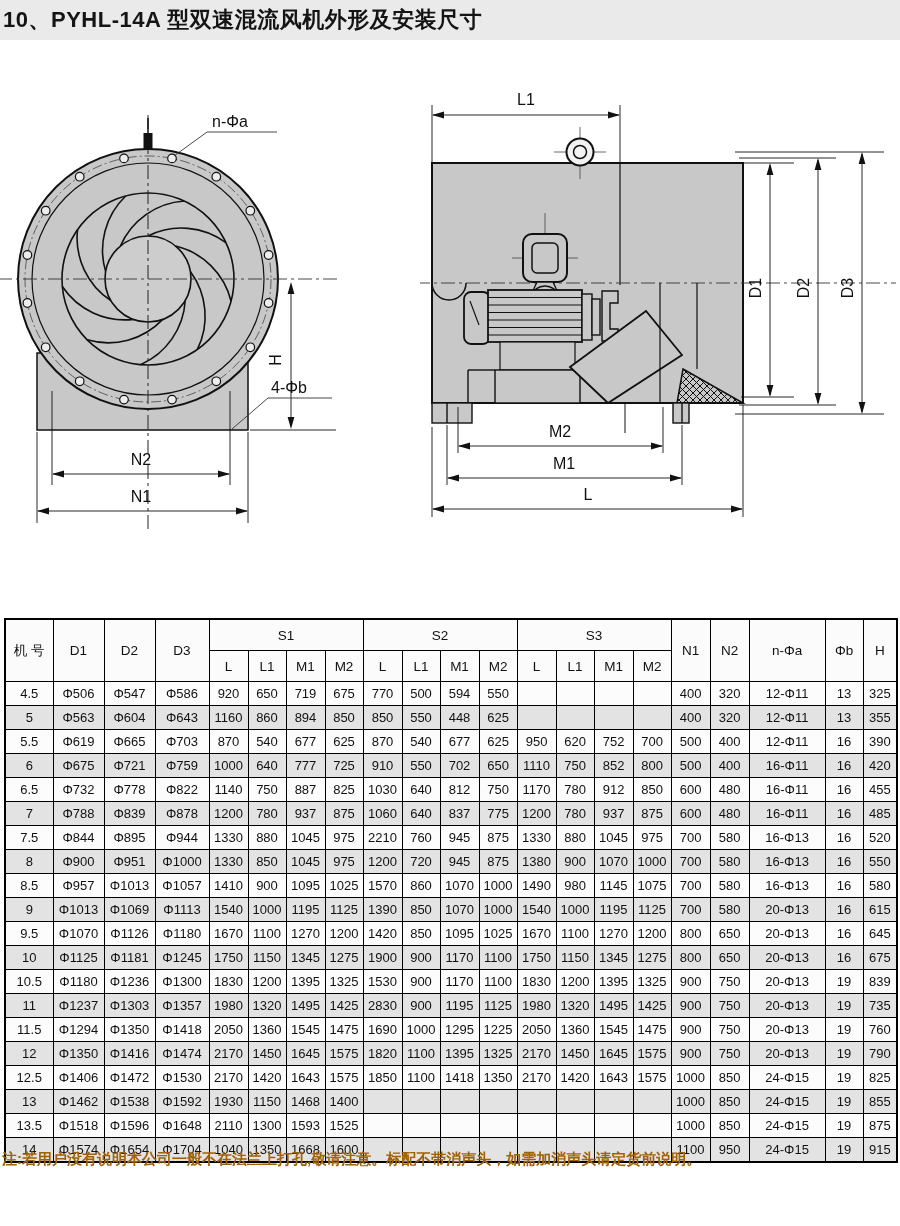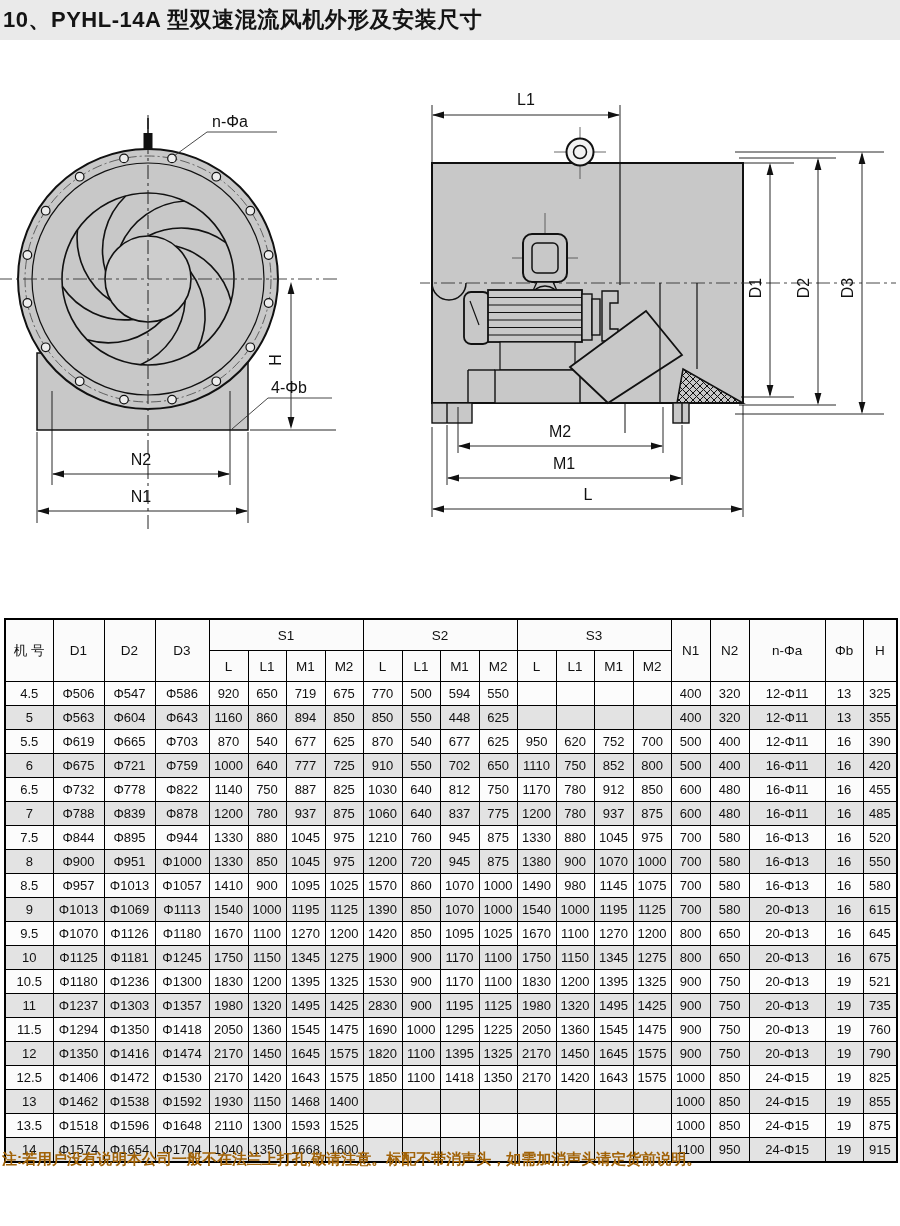--- a/index.html
+++ b/index.html
@@ -439,21 +439,21 @@
       </tr>
       <tr>
         <td>7.5</td>
         <td>Φ844</td>
         <td>Φ895</td>
         <td>Φ944</td>
         <td>1330</td>
         <td>880</td>
         <td>1045</td>
         <td>975</td>
-        <td>1210</td>
+        <td>2210</td>
         <td>760</td>
         <td>945</td>
         <td>875</td>
         <td>1330</td>
         <td>880</td>
         <td>1045</td>
         <td>975</td>
         <td>700</td>
         <td>580</td>
         <td>16-Φ13</td>
@@ -589,21 +589,21 @@
         <td>1170</td>
         <td>1100</td>
         <td>1830</td>
         <td>1200</td>
         <td>1395</td>
         <td>1325</td>
         <td>900</td>
         <td>750</td>
         <td>20-Φ13</td>
         <td>19</td>
-        <td>521</td>
+        <td>839</td>
       </tr>
       <tr class="alt">
         <td>11</td>
         <td>Φ1237</td>
         <td>Φ1303</td>
         <td>Φ1357</td>
         <td>1980</td>
         <td>1320</td>
         <td>1495</td>
         <td>1425</td>

